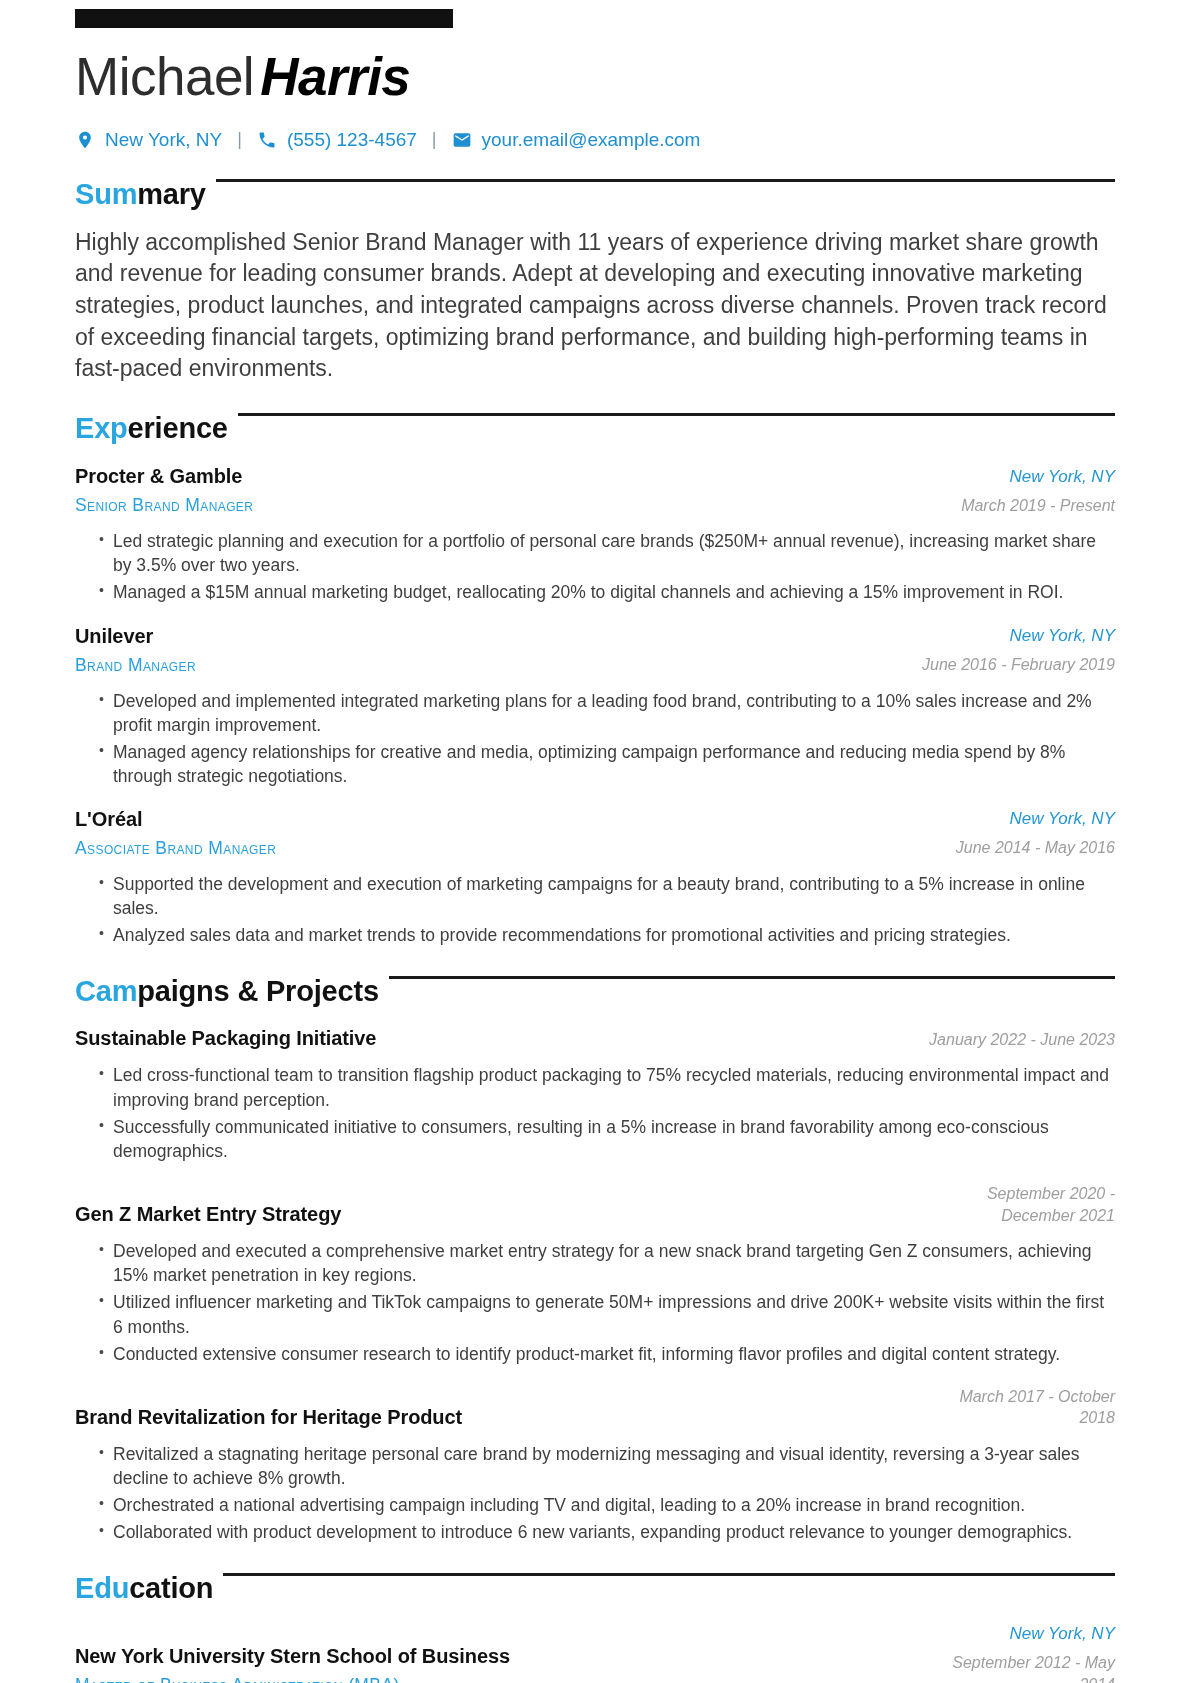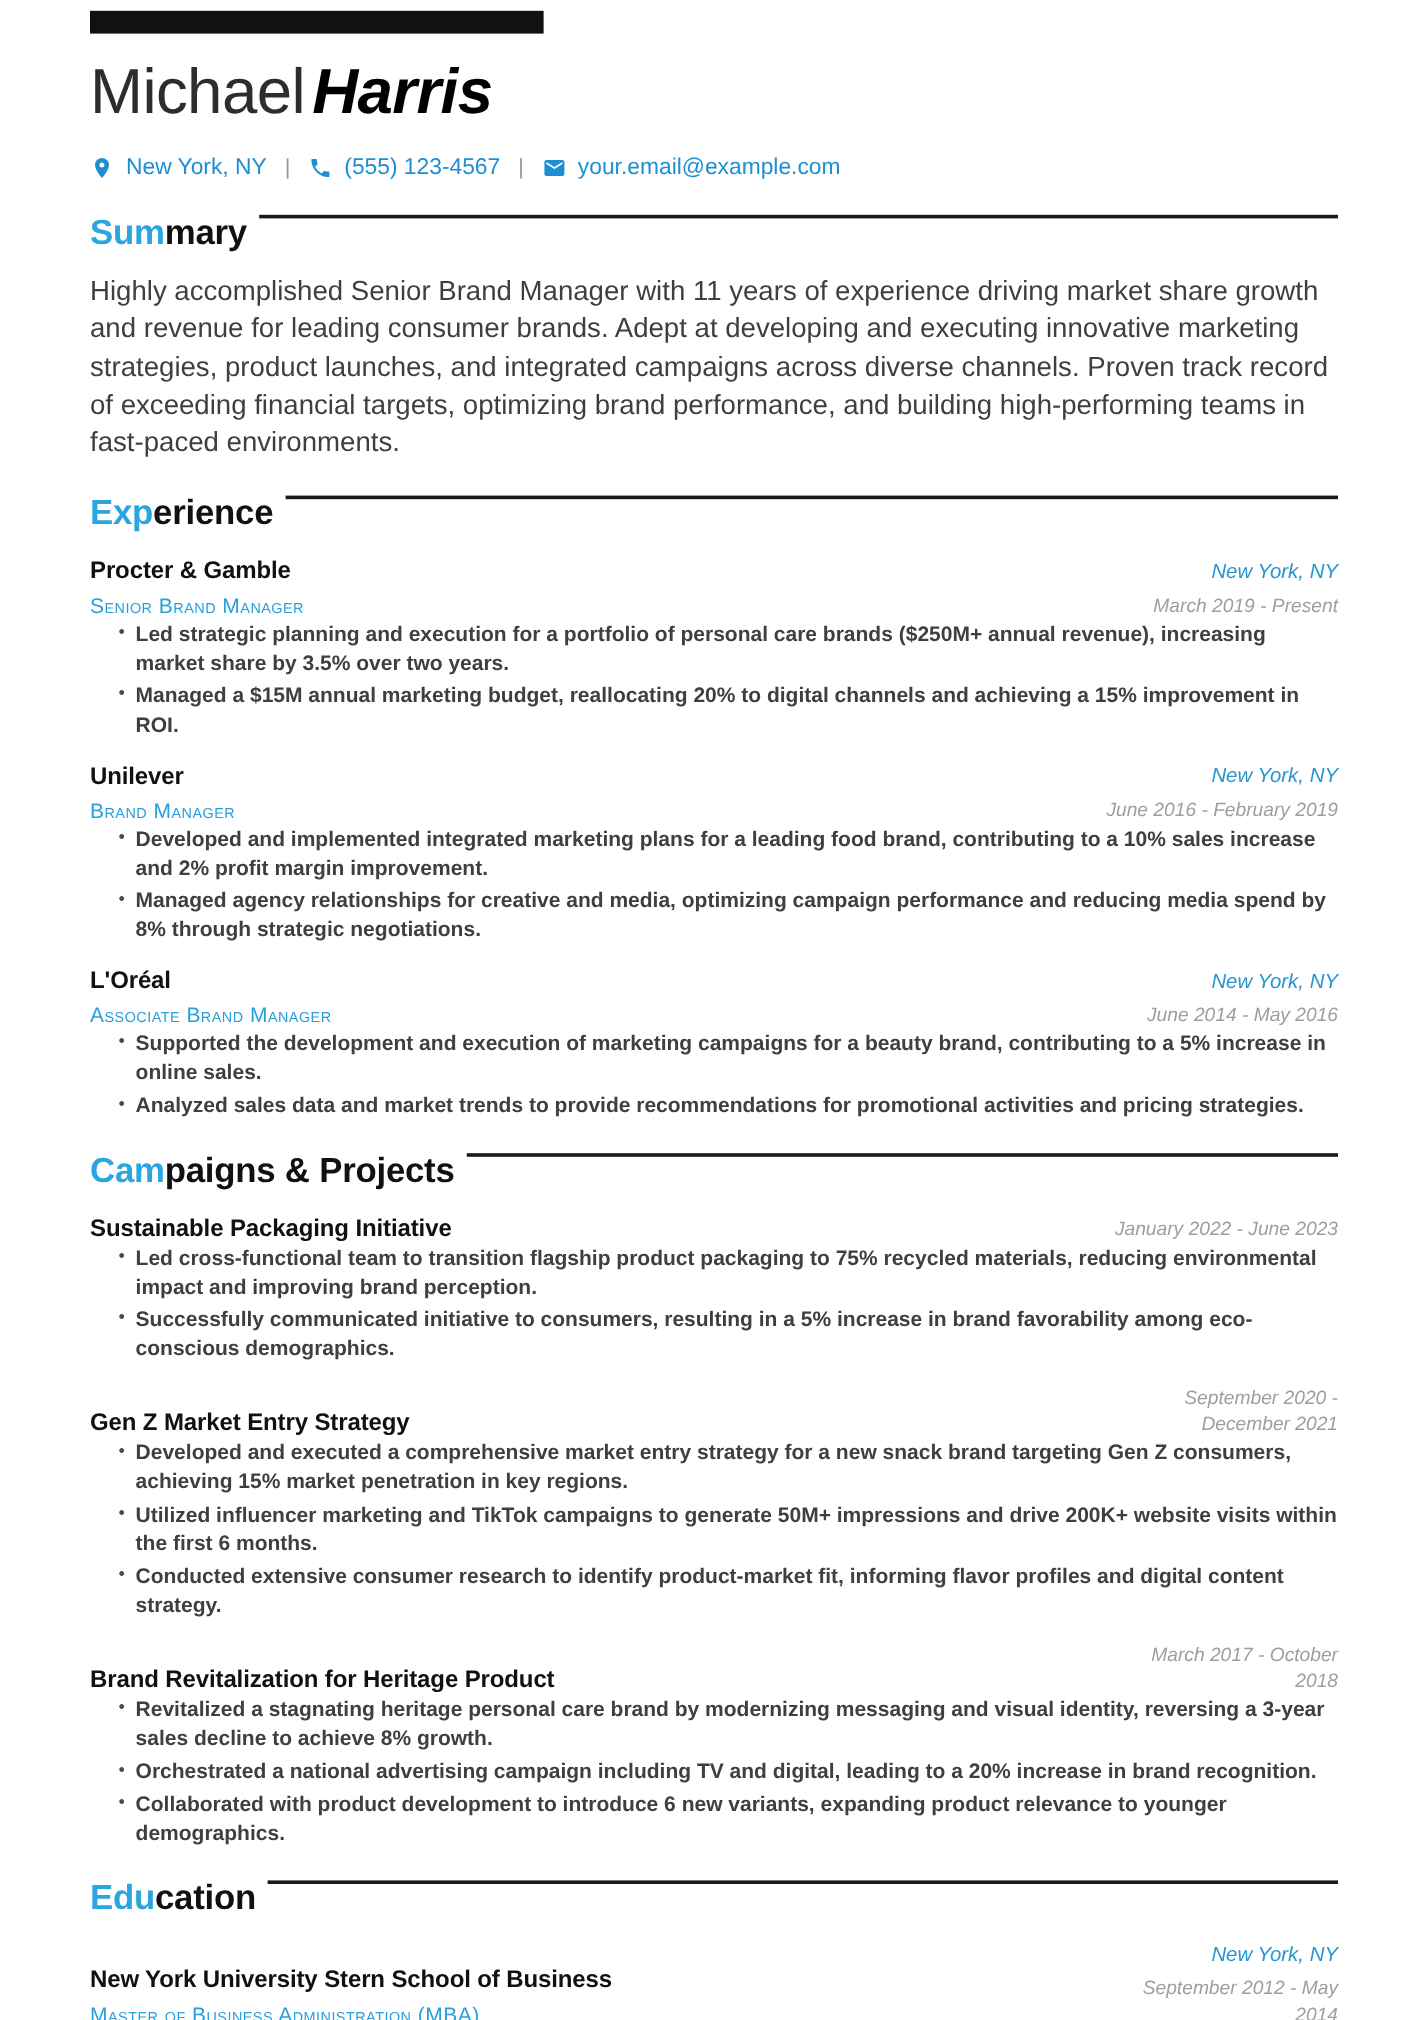--- a/index.html
+++ b/index.html
@@ -111,22 +111,22 @@
   }
   .meta-dates {
     font-style: italic;
     font-size: 16px;
     color: #9e9e9e;
     line-height: 1.35;
   }
   
   ul.bullets {
     list-style: none;
+    margin-top: 13px;
     padding-left: 38px;
-    font-weight: bold;
   }
   ul.bullets li {
     position: relative;
     font-size: 17.5px;
     line-height: 1.38;
     color: #3f3f3f;
     margin-bottom: 3px;
   }
   ul.bullets li::before {
     content: "\2022";

